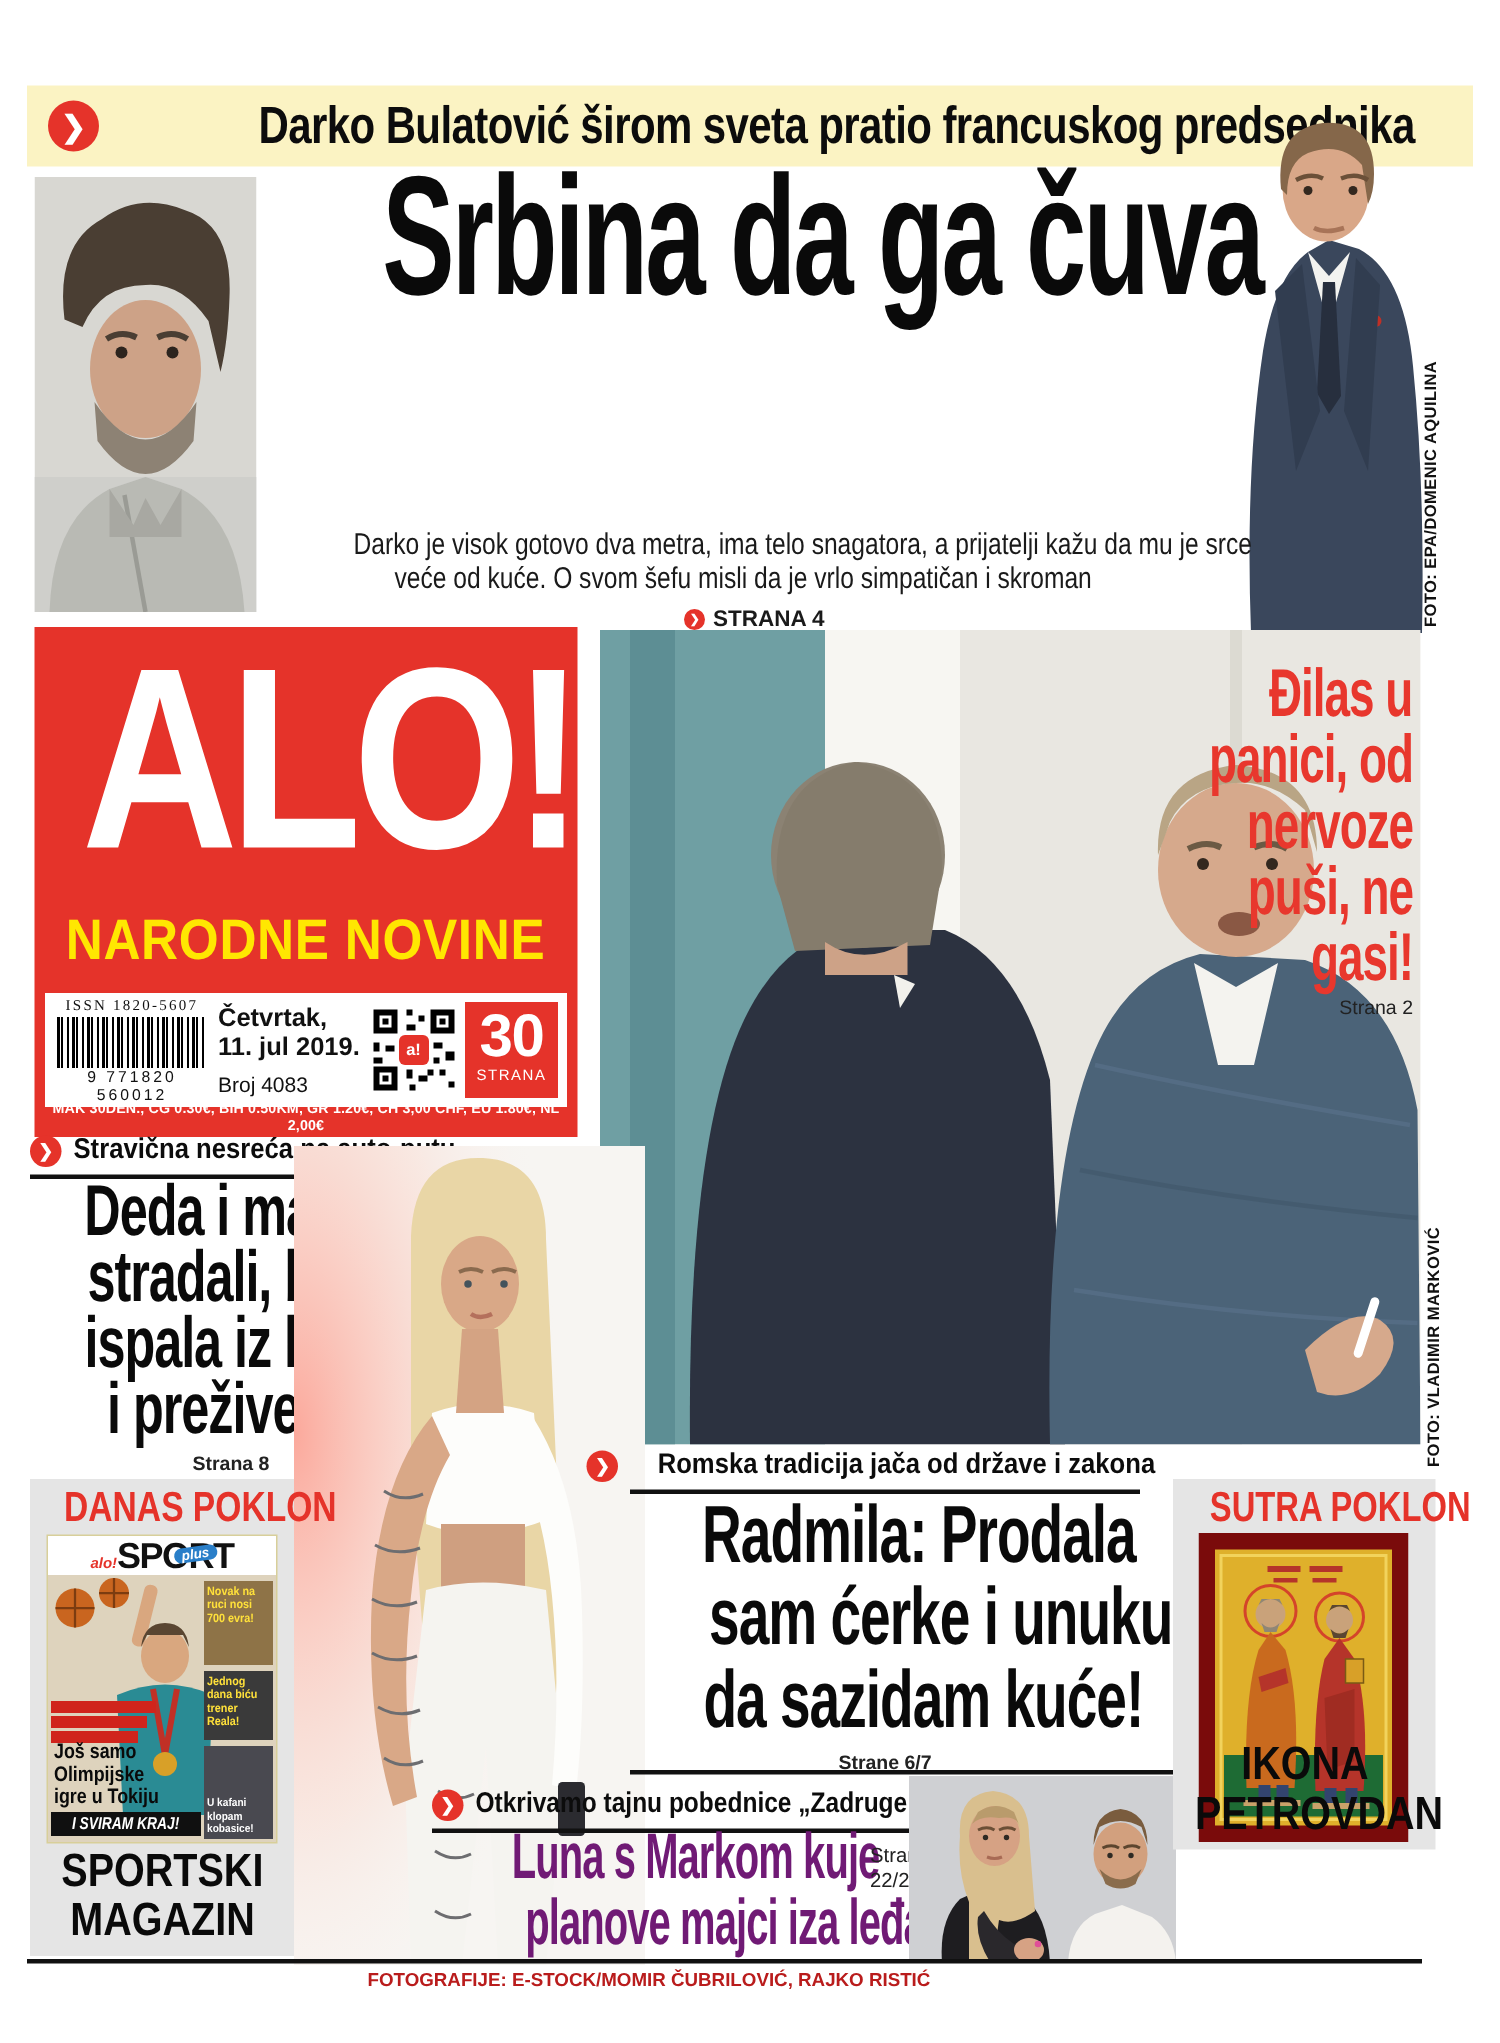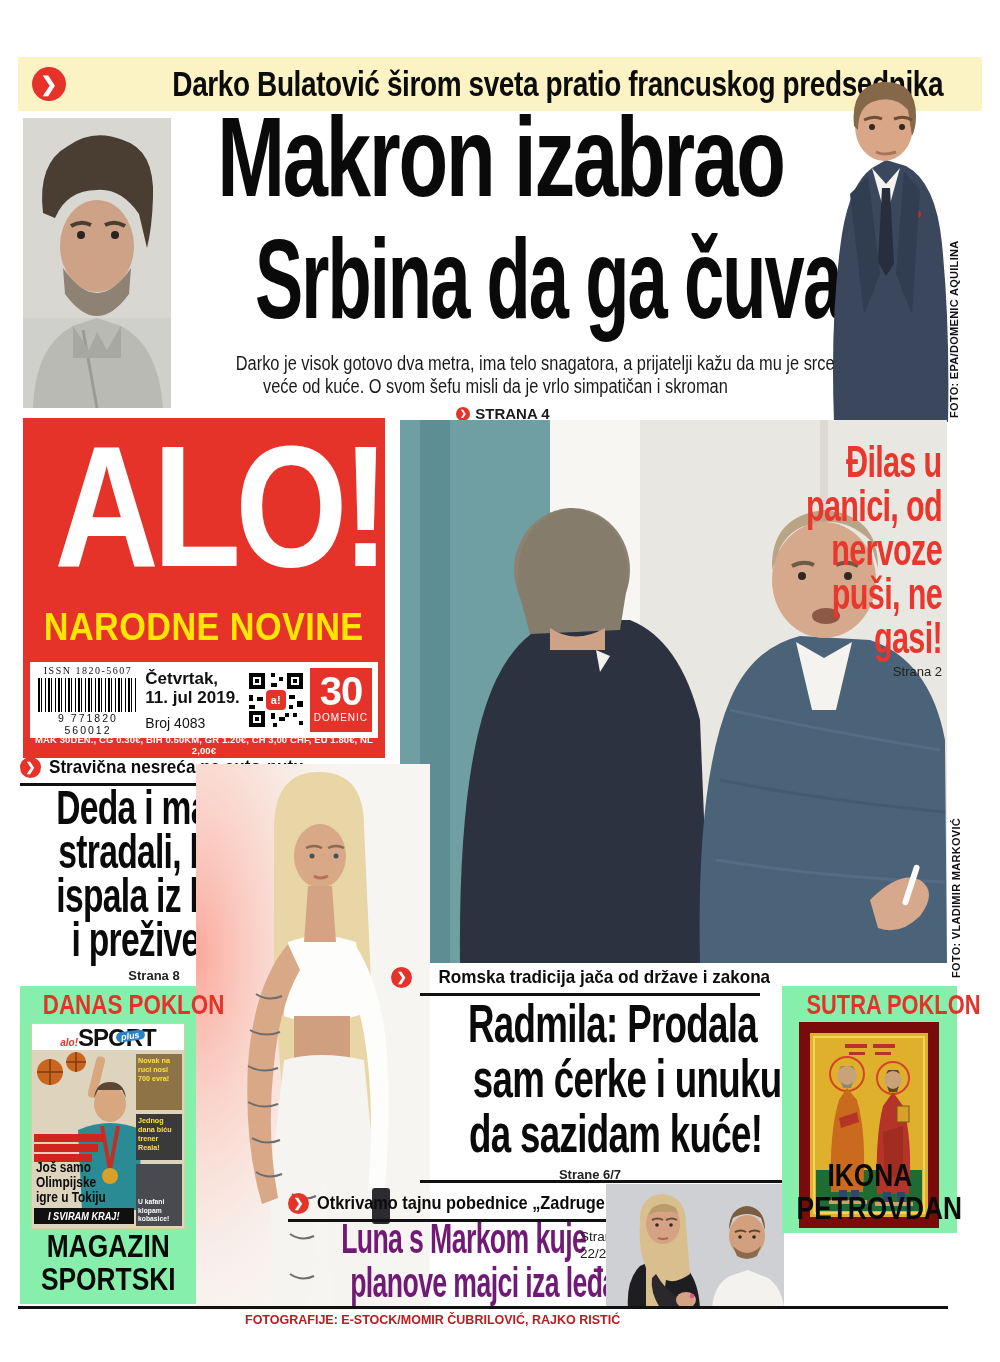--- a/index.html
+++ b/index.html
@@ -89,21 +89,21 @@
 
   
   .zadruga-kicker { left:288px; top:1192px; width:320px; }
   .zadruga-kicker .cond { transform:scaleX(0.86); transform-origin:left center; }
   .luna-hl { left:266px; top:1216px; width:356px; text-align:center; color:#701a75; font-weight:bold; }
   .luna-hl .line { font-size:43px; line-height:44px; letter-spacing:-1px; }
   .luna-hl .cond { transform:scaleX(0.62); }
   .strane2223 { left:580px; top:1228px; font-size:13.5px; line-height:17px; color:#222; }
 
   
-  .gift-box { background:#86efac;text-decoration:underline; }
+  .gift-box { background:#e5e5e5;text-decoration:underline; }
   .gift-label { width:100%; text-align:center; color:#e5332a; font-weight:bold; font-size:28px; line-height:32px; padding-top:3px; }
   .gift-label .cond { transform:scaleX(0.8); }
   .gift-product { position:absolute; left:0; bottom:8px; width:100%; text-align:center; color:#0a0a0a; font-weight:bold; }
   .gift-product .line { font-size:31px; line-height:33px; }
   .gift-product .cond { transform:scaleX(0.85); }
 
   
   .mag-cover { position:absolute; left:12px; top:38px; width:152px; height:204px; background:#fff;
     box-shadow:0 0 0 1px #d8cf9a; overflow:hidden; }
   .mag-logo-row { position:relative; height:26px; background:#fff; text-align:center; }
@@ -153,21 +153,20 @@
       <path d="M82 107 Q92 102 102 108" stroke="#4a3e33" stroke-width="4" fill="none"></path>
       <circle cx="58" cy="117" r="4" fill="#2c241e"></circle>
       <circle cx="92" cy="117" r="4" fill="#2c241e"></circle>
       <path d="M10 290 Q12 228 50 208 L74 200 L98 208 Q136 228 140 290 Z" fill="#b9bab4"></path>
       <path d="M60 212 L74 290" stroke="#9a9b95" stroke-width="3" fill="none"></path>
       <path d="M50 208 L66 232 L74 214 L84 232 L98 208 L98 240 L50 240 Z" fill="#a8a8a2"></path>
     </svg>
   </div>
 
   <div class="abs main-hl">
-    <div class="line"><span class="cond" style="transform:scaleX(0.72)">Makron izabrao</span></div>
     <div class="line"><span class="cond" style="transform:scaleX(0.64)">Srbina da ga čuva</span></div>
   </div>
 
   <div class="abs" style="left:820px; top:64px;">
     <svg width="132" height="358" viewBox="0 0 132 358">
       <path d="M14 358 Q10 250 22 170 Q30 120 52 104 L66 96 L86 102 Q116 118 122 180 Q130 260 128 358 Z" fill="#3a475c"></path>
       <path d="M52 104 L66 120 L80 104 L70 140 L62 140 Z" fill="#f3f3f0"></path>
       <path d="M62 124 L70 124 L74 200 L66 212 L58 198 Z" fill="#272f3e"></path>
       <ellipse cx="64" cy="62" rx="29" ry="35" fill="#d9a788"></ellipse>
       <path d="M34 62 Q30 22 62 18 Q96 16 96 52 Q96 64 92 72 L88 46 Q74 30 52 38 Q38 44 38 66 Z" fill="#85674a"></path>
@@ -231,21 +230,21 @@
             <rect x="32" y="46" width="6" height="4" fill="#000"></rect>
             <rect x="26" y="52" width="4" height="4" fill="#000"></rect>
           <rect x="38" y="42" width="4" height="4" fill="#000"></rect>
             <rect x="46" y="42" width="4" height="4" fill="#000"></rect>
             <rect x="52" y="50" width="4" height="4" fill="#000"></rect>
         </svg>
         <div class="qr-center">a!</div>
       </div>
       <div class="price-box">
         <div class="p30">30</div>
-        <div class="pcur">DOMENIC</div>
+        <div class="pcur">STRANA</div>
       </div>
     </div>
     <div class="price-strip">MAK 30DEN., CG 0.30€, BIH 0.50KM, GR 1.20€, CH 3,00 CHF, EU 1.80€, NL 2,00€</div>
   </div>
 
   <div class="abs" style="left:400px; top:420px;">
     <svg width="547" height="543" viewBox="0 0 547 543">
       <rect width="547" height="543" fill="#efeee9"></rect>
       <rect width="150" height="543" fill="#6f9fa3"></rect>
       <rect x="20" width="30" height="543" fill="#5d8e94"></rect>
@@ -378,22 +377,22 @@
           <div class="line"><span class="cond">Olimpijske</span></div>
           <div class="line"><span class="cond">igre u Tokiju</span></div>
         </div>
         <div class="mag-banner"><span class="cond">I SVIRAM KRAJ!</span></div>
         <div class="mag-side side-top"><span class="cond">Novak na ruci nosi 700 evra!</span></div>
         <div class="mag-side side-mid"><span class="cond">Jednog dana biću trener Reala!</span></div>
         <div class="mag-side side-bot"><span class="cond">U kafani klopam kobasice!</span></div>
       </div>
     </div>
     <div class="gift-product">
+      <div class="line"><span class="cond">SPORTSKI</span></div>
       <div class="line"><span class="cond">MAGAZIN</span></div>
-      <div class="line"><span class="cond">SPORTSKI</span></div>
     </div>
   </div>
 
   <div class="abs kicker radmila-kicker">
     <span class="arrow-icon"></span>
     <span class="ktext cond">Romska tradicija jača od države i zakona</span>
   </div>
   <div class="abs radmila-hl">
     <div class="line"><span class="cond">Radmila: Prodala</span></div>
     <div class="line"><span class="cond">sam ćerke i unuku</span></div>

